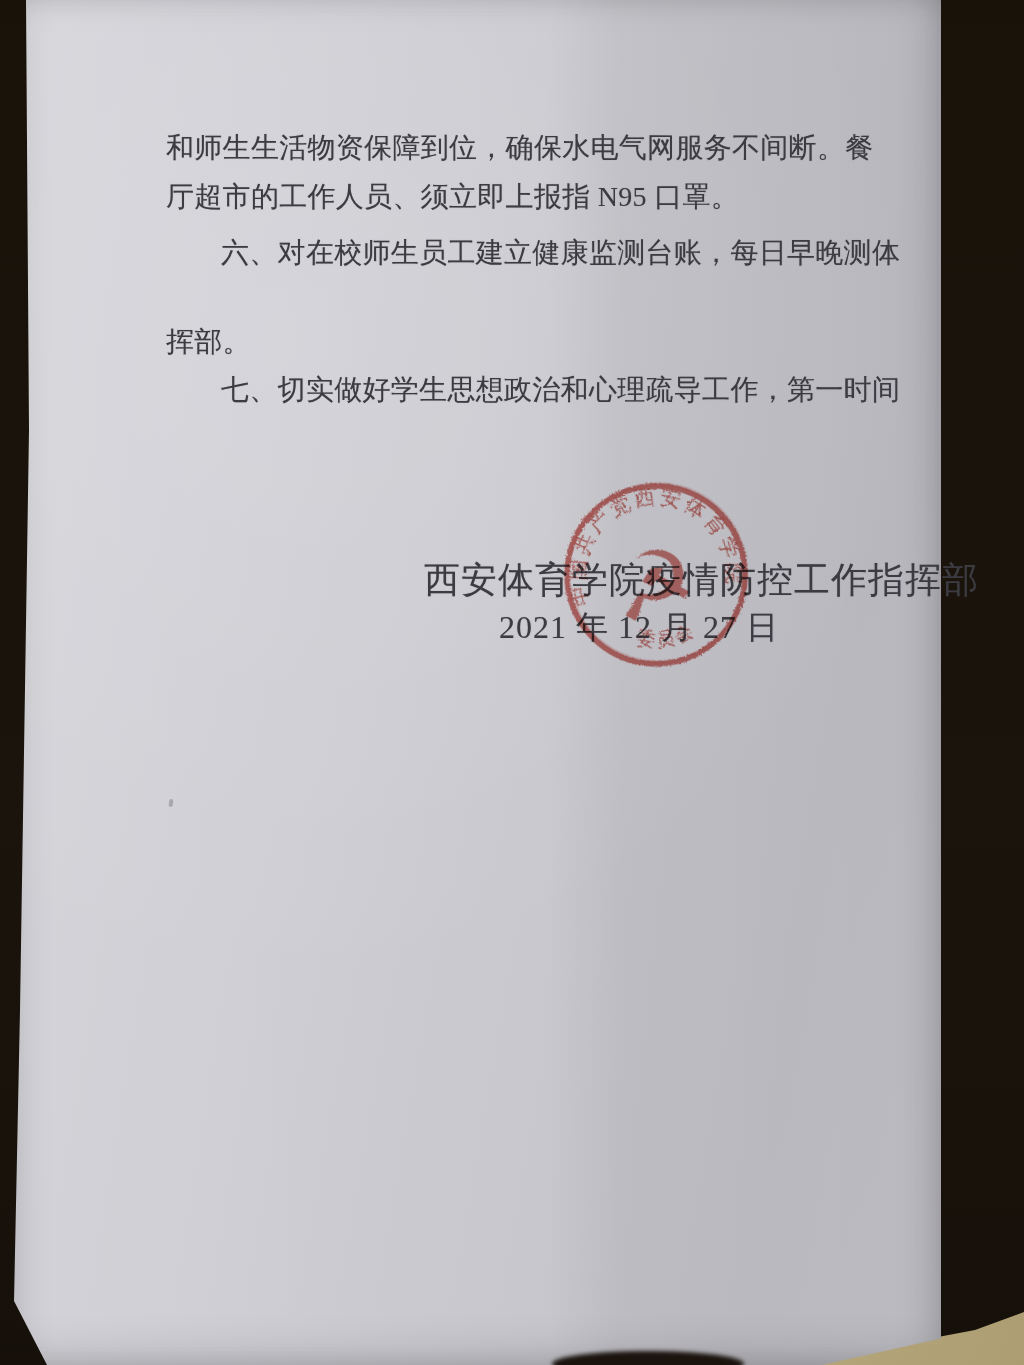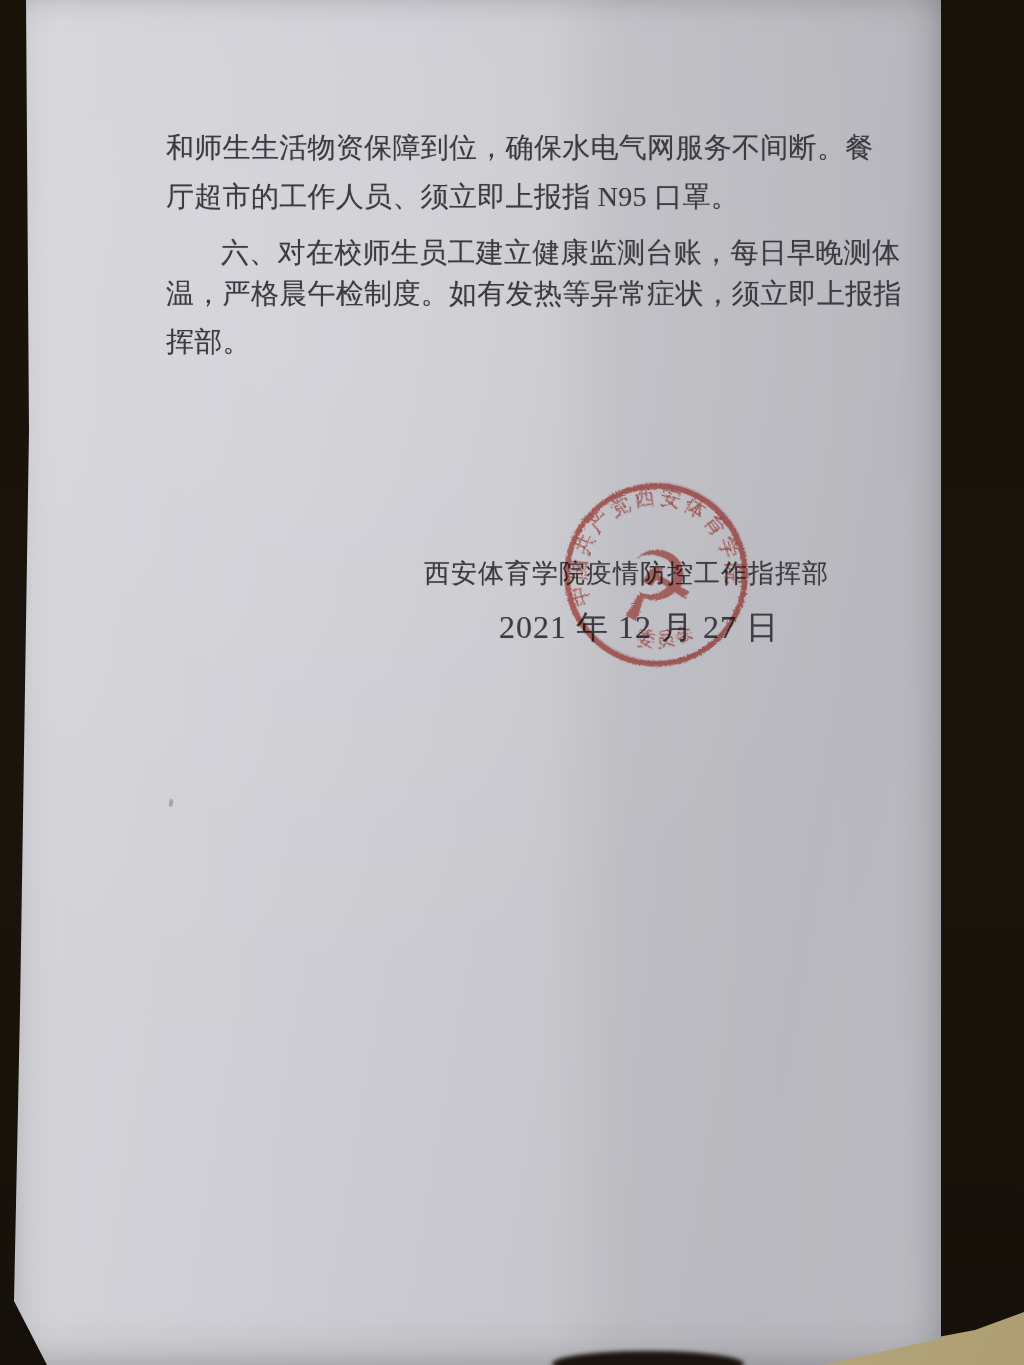--- a/index.html
+++ b/index.html
@@ -32,21 +32,21 @@
     background:linear-gradient(90deg,rgba(255,255,255,0.04) 0%,rgba(255,255,255,0.02) 58%,rgba(0,0,0,0.045) 66%,rgba(0,0,0,0.06) 100%);
   }
   .line{
     position:absolute;left:166px;width:712px;
     font-size:28px;letter-spacing:0.3px;color:#3b3b41;white-space:nowrap;
     text-shadow:0 0 1px rgba(59,59,65,0.35);
   }
   .line.indent{padding-left:55px;}
   .sig{
     position:absolute;left:424px;top:556px;width:398px;text-align:left;
-    font-size:26px;letter-spacing:1px;color:#3b3b41;white-space:nowrap;
+    font-size:36px;letter-spacing:1px;color:#3b3b41;white-space:nowrap;
     text-shadow:0 0 1px rgba(59,59,65,0.35);
   }
   .date{
     position:absolute;left:440px;top:606px;width:398px;text-align:center;
     font-size:32px;letter-spacing:1px;color:#3b3b41;white-space:nowrap;
     text-shadow:0 0 1px rgba(59,59,65,0.35);
   }
   .stamp{
     position:absolute;left:549px;top:468px;width:214px;height:214px;
     mix-blend-mode:multiply;opacity:0.86;filter:blur(0.35px);
@@ -67,22 +67,22 @@
 <div class="scene">
 
   <div class="table-corner"></div>
 
   <div class="paper">
     <div class="fold-shading"></div>
 
     <div class="line" style="top:129px;">和师生生活物资保障到位，确保水电气网服务不间断。餐</div>
     <div class="line" style="top:178px;">厅超市的工作人员、须立即上报指 N95 口罩。</div>
     <div class="line indent" style="top:226px;margin-top:8px;">六、对在校师生员工建立健康监测台账，每日早晚测体</div>
-    <div class="line" style="top:275px;">温，严格晨午检制度。如有发热等异常症状，须立即上报指</div>
     <div class="line" style="top:323px;font-family:Liberation Mono, monospace;">挥部。</div>
+    <div class="line indent" style="top:371px;">七、切实做好学生思想政治和心理疏导工作，第一时间</div>
 
     <div class="sig">西安体育学院疫情防控工作指挥部</div>
     <div class="date">2021 年 12 月 27 日</div>
 
     <svg class="stamp" viewBox="-107 -107 214 214" xmlns="http://www.w3.org/2000/svg">
       <defs>
         <filter id="stampRough" x="-25%" y="-25%" width="150%" height="150%">
           <feTurbulence type="fractalNoise" baseFrequency="0.55" numOctaves="2" seed="7" result="n"></feTurbulence>
           <feDisplacementMap in="SourceGraphic" in2="n" scale="3.2"></feDisplacementMap>
         </filter>

